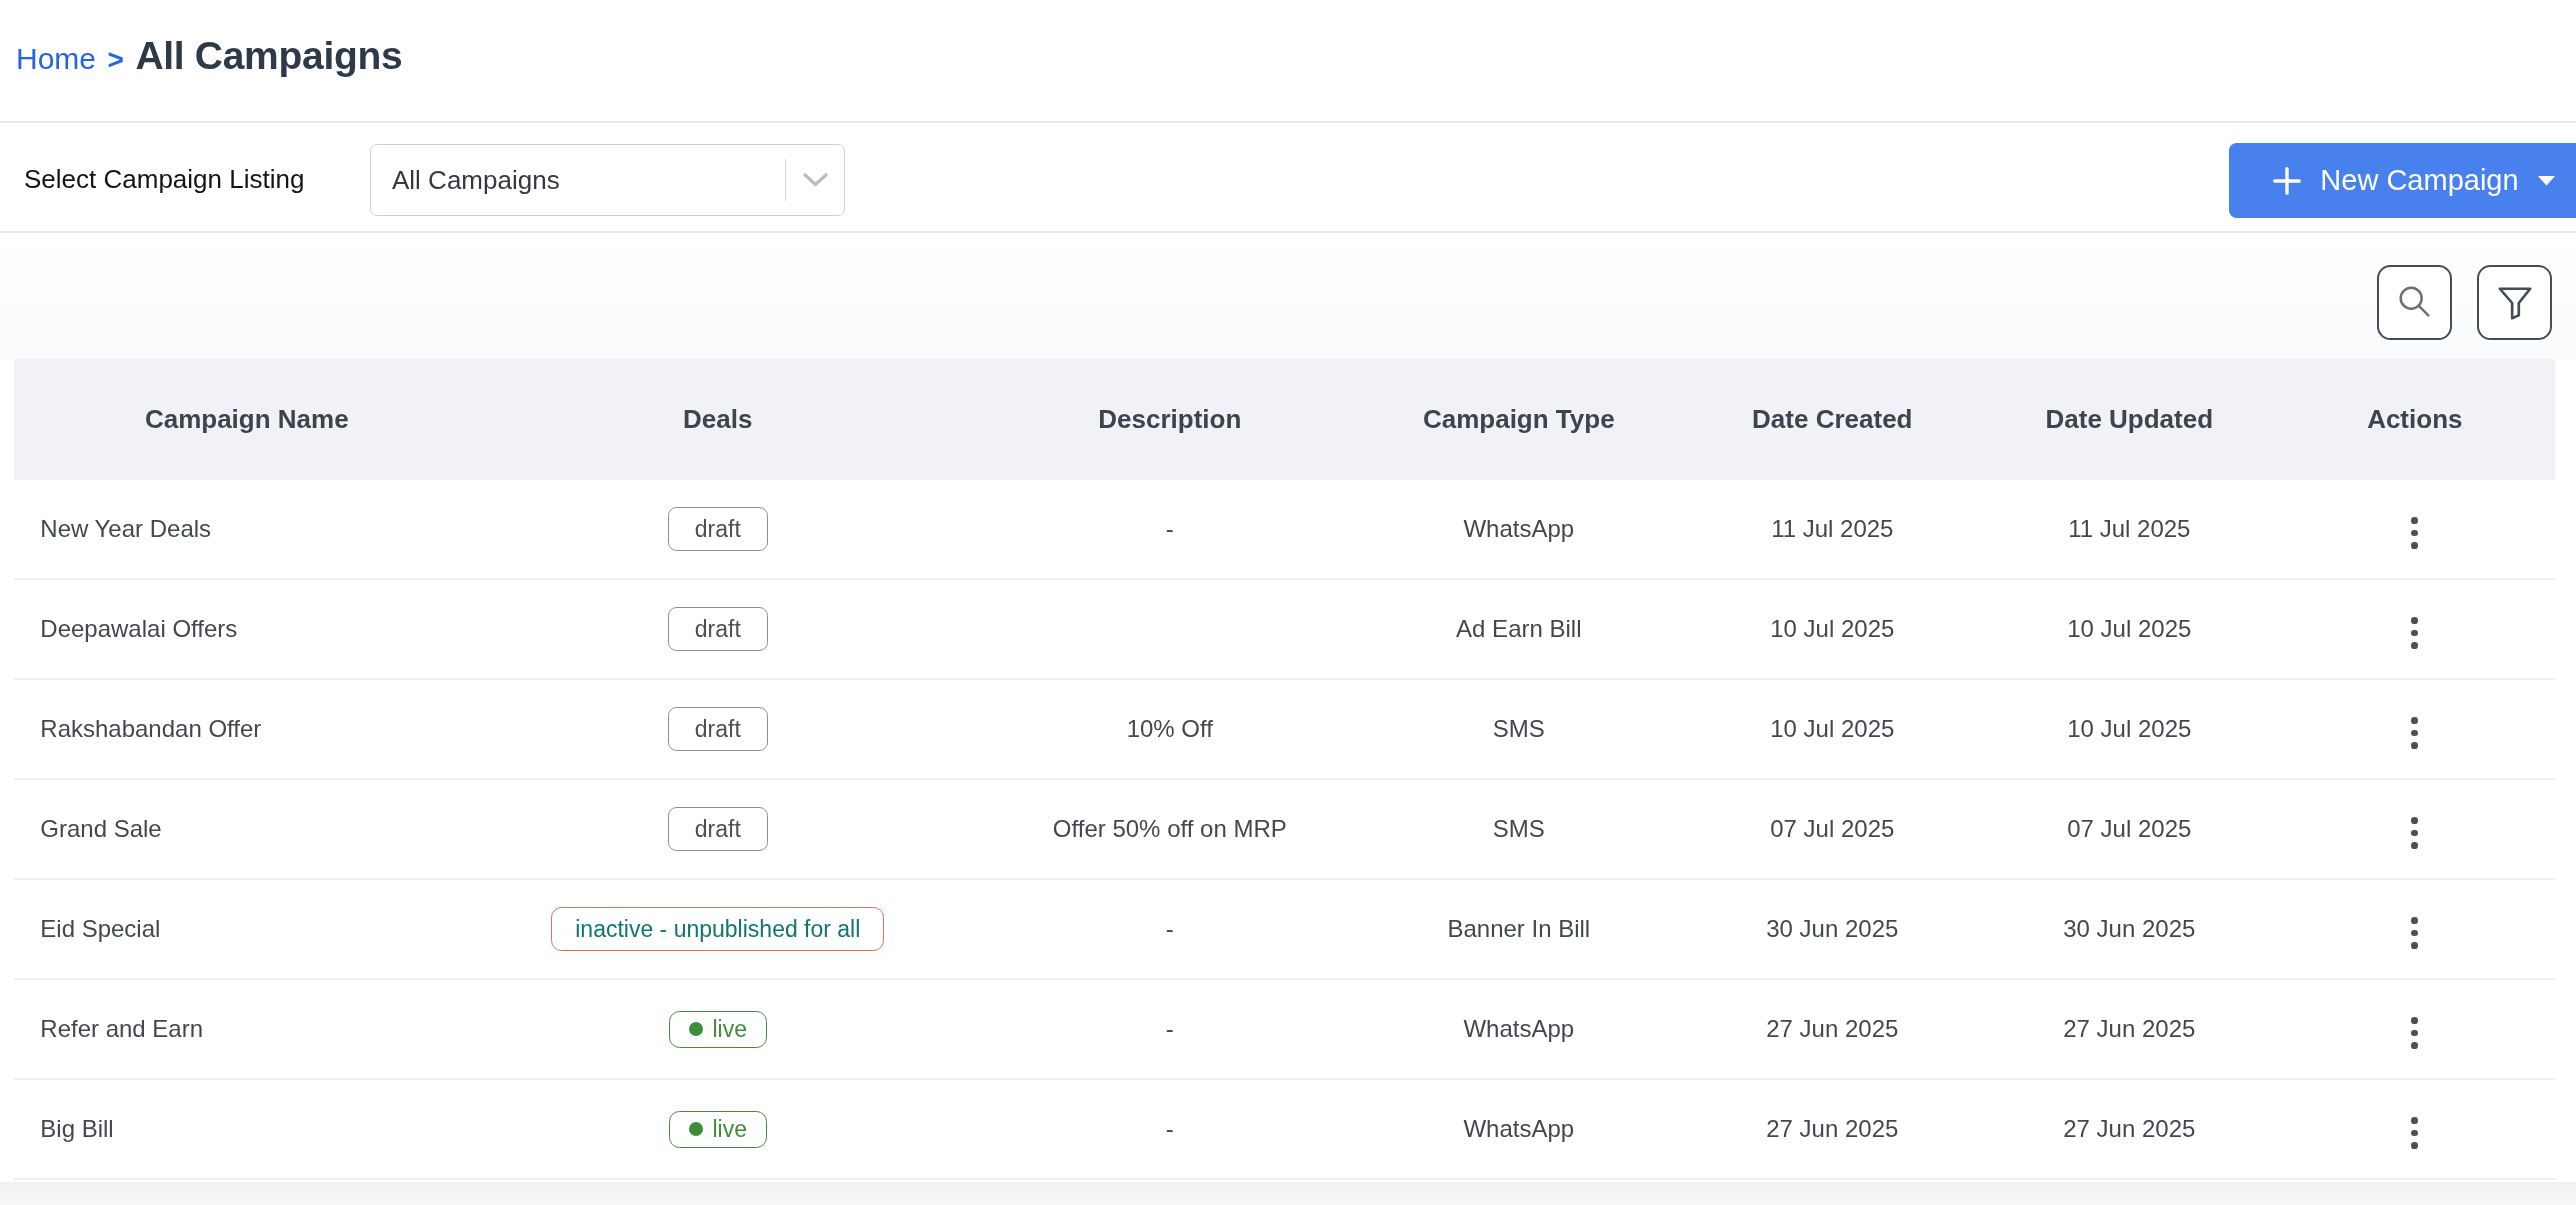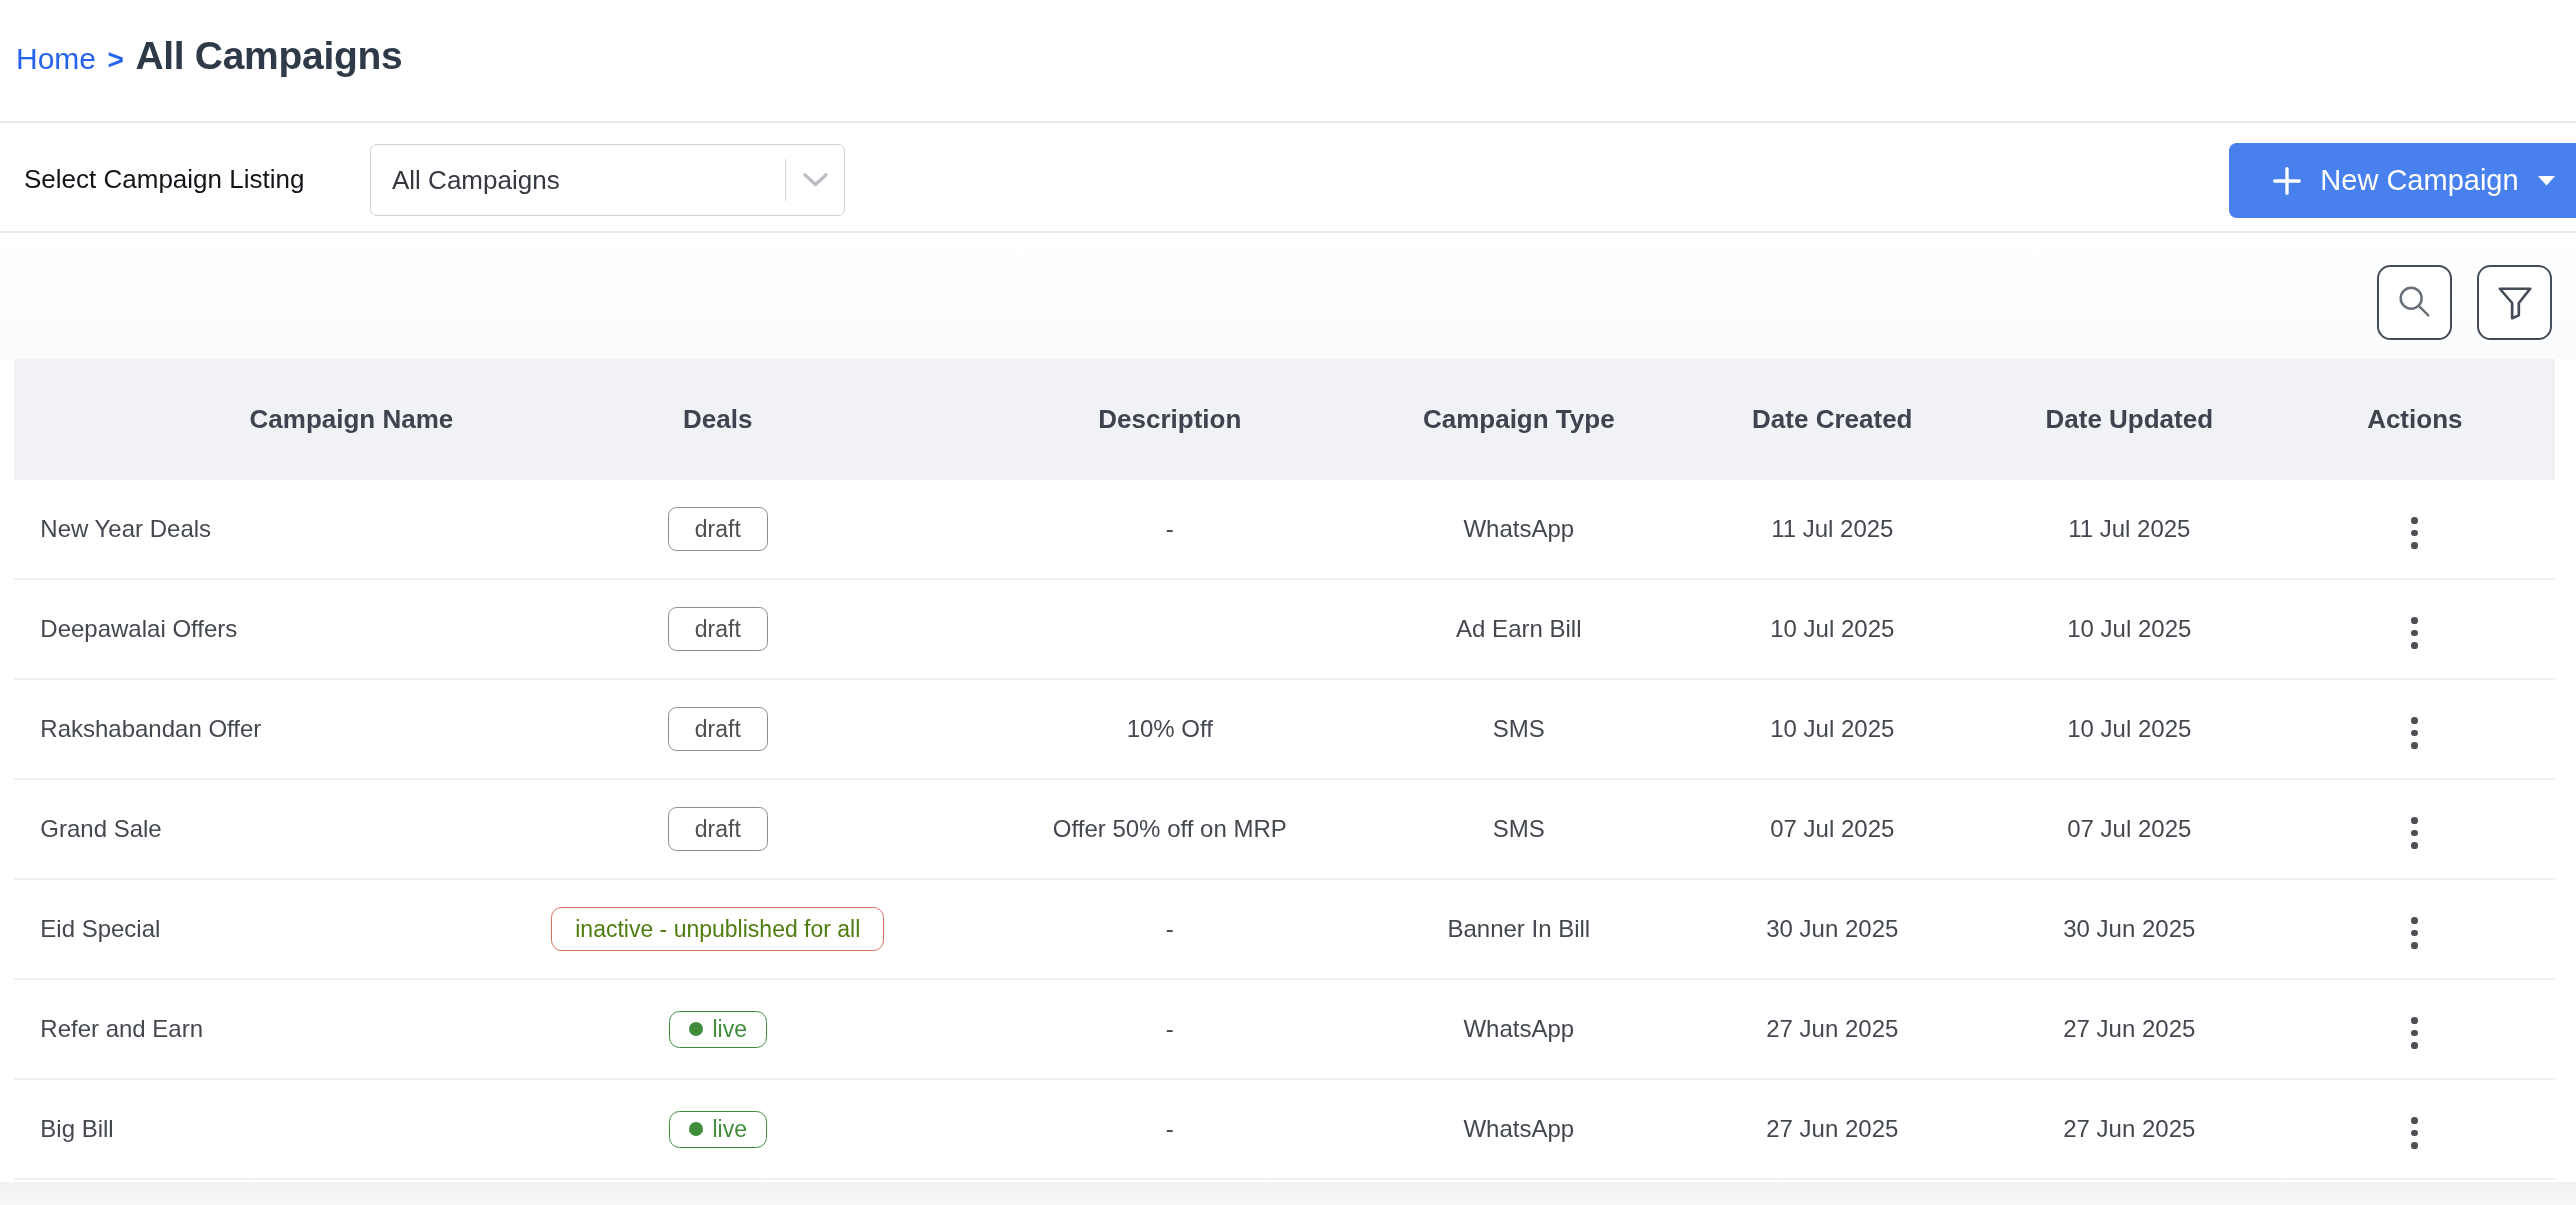--- a/index.html
+++ b/index.html
@@ -69,37 +69,37 @@
   
   .table { position: absolute; left: 14.3px; top: 359px; width: 2541px; }
   .thead {
     display: grid;
     grid-template-columns: 439px 529px 375px 323px 304px 290px 281px;
     height: 121px; background: #f1f2f6; align-items: center;
   }
   .th {
     font-size: 26px; font-weight: 700; color: #3f434d; text-align: center;
   }
-  .th:first-child { text-align: right; padding-left: 26px; }
+  .th:first-child { text-align: center; padding-left: 26px; }
   .tbody .row {
     display: grid;
     grid-template-columns: 439px 529px 375px 323px 304px 290px 281px;
     height: 100px; align-items: center; background: #ffffff;
     border-bottom: 2.9px solid #eef0f3;
   }
   .td { font-size: 24px; color: #43474e; text-align: center; }
   .td.name { text-align: left; padding-left: 26px; }
 
   .badge {
     display: inline-flex; align-items: center; justify-content: center; gap: 9.6px;
     font-size: 23px; line-height: 1; padding: 9.6px 23px;
     border-radius: 8.6px; background: #fff; white-space: nowrap; cursor: default;
   }
   .badge.draft { border: 1.9px solid #8d8d8d; color: #4f4f4f; padding: 9.6px 26px; }
-  .badge.inactive { border: 1.9px solid #d8705b; color: #4d7c0f; border-radius: 10.5px; }
+  .badge.inactive { border: 1.9px solid #d8705b; color: #0f766e; border-radius: 10.5px; }
   .badge.live { border: 1.9px solid #3f8c3b; color: #3f8c3b; border-radius: 10.5px; padding: 6px 19px; }
   .badge.live .dot {
     width: 14.3px; height: 14.3px; border-radius: 50%; background: #3f8c3b; display: inline-block;
   }
 
   .kebab {
     display: inline-flex; flex-direction: column; gap: 5.7px; align-items: center;
     padding: 7.6px 13.4px; background: transparent; border: none; cursor: pointer;
   }
   .kebab .dot { width: 6.7px; height: 6.7px; border-radius: 50%; background: #4c4f54; }

